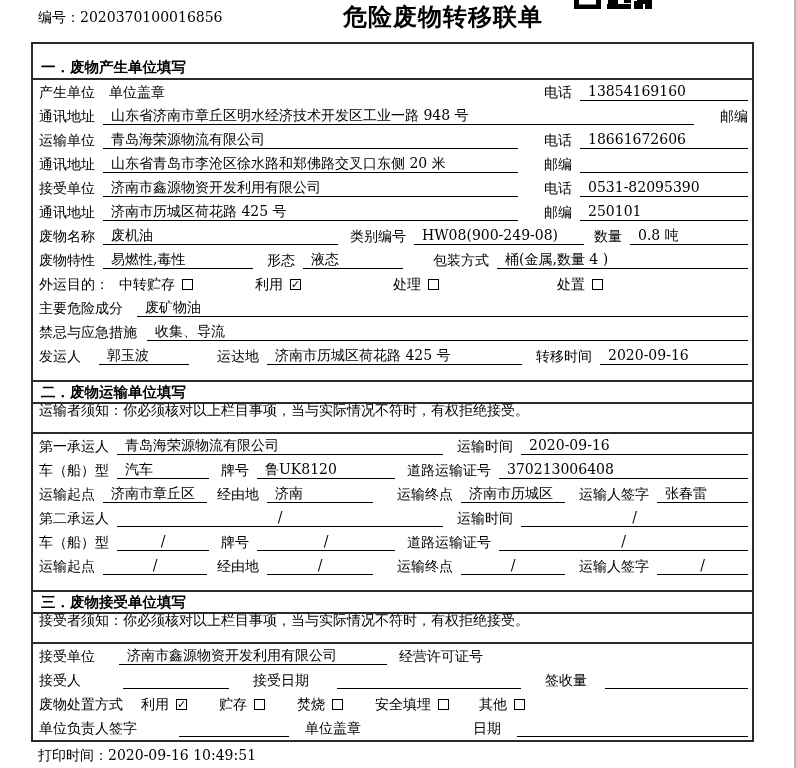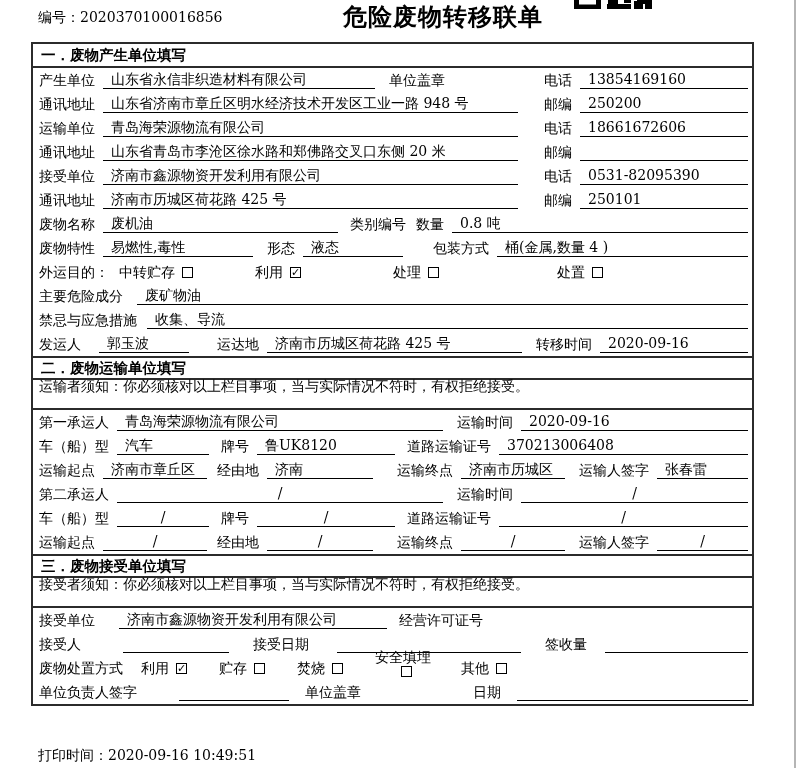--- a/index.html
+++ b/index.html
@@ -26,20 +26,21 @@
   #page-edge{position:absolute;right:0;top:0;width:2px;height:768px;background:var(--edge);}
   #form-box{
     position:absolute;left:31px;top:42px;width:723px;
     border:2px solid var(--border);background:var(--bg);
   }
   .sec-title{
     height:24px;display:flex;align-items:center;padding-left:8px;
     font-family:"DejaVu Sans","Liberation Sans",sans-serif;
     font-weight:bold;font-size:14.5px;
     border-bottom:2px solid var(--border);
+    margin-top:12px;
   }
   .sec-title:not(.first){border-top:2px solid var(--border);}
   .frow{
     display:flex;align-items:flex-end;
     height:24px;padding:0 4px 3px 6px;
     white-space:nowrap;
   }
   .frow.notice{height:30px;align-items:center;border-bottom:2px solid var(--border);padding-bottom:16px;}
   .lbl{line-height:17px;}
   .val{
@@ -74,30 +75,28 @@
   <rect x="50" y="0" width="7" height="3" fill="#000"></rect>
   <rect x="60" y="1" width="9" height="8" fill="#000"></rect>
   <rect x="63" y="0" width="15" height="4" fill="#000"></rect>
   <rect x="71" y="4" width="7" height="5" fill="#000"></rect>
 </svg>
 
 <div id="form-box">
     <div class="sec-title first">一．废物产生单位填写</div>
     <div class="frow">
       <span class="lbl">产生单位</span>
-      <span class="val" style="width: 272px;">山东省永信非织造材料有限公司</span>
       <span class="lbl" style="margin-left: 14px;">单位盖章</span>
       <span class="lbl" style="margin-left: auto;">电话</span>
       <span class="val" style="width: 168px;">13854169160</span>
     </div>
     <div class="frow">
       <span class="lbl">通讯地址</span>
       <span class="val" style="flex: 1 1 0%; margin-right: 26px;">山东省济南市章丘区明水经济技术开发区工业一路 948 号</span>
       <span class="lbl">邮编</span>
-      <span class="val" style="width: 168px;">250200</span>
     </div>
     <div class="frow">
       <span class="lbl">运输单位</span>
       <span class="val" style="flex: 1 1 0%; margin-right: 26px;">青岛海荣源物流有限公司</span>
       <span class="lbl">电话</span>
       <span class="val" style="width: 168px;">18661672606</span>
     </div>
     <div class="frow">
       <span class="lbl">通讯地址</span>
       <span class="val" style="flex: 1 1 0%; margin-right: 26px;">山东省青岛市李沧区徐水路和郑佛路交叉口东侧 20 米</span>
@@ -113,20 +112,21 @@
     <div class="frow">
       <span class="lbl">通讯地址</span>
       <span class="val" style="flex: 1 1 0%; margin-right: 26px;">济南市历城区荷花路 425 号</span>
       <span class="lbl">邮编</span>
       <span class="val" style="width: 168px;">250101</span>
     </div>
     <div class="frow">
       <span class="lbl">废物名称</span>
       <span class="val" style="width: 235px;">废机油</span>
       <span class="lbl" style="margin-left: 12px;">类别编号</span>
+      <span class="val" style="width: 170px;">HW08(900-249-08)</span>
       <span class="lbl" style="margin-left: 10px;">数量</span>
       <span class="val" style="flex: 1 1 0%;">0.8 吨</span>
     </div>
     <div class="frow">
       <span class="lbl">废物特性</span>
       <span class="val" style="width: 150px;">易燃性,毒性</span>
       <span class="lbl" style="margin-left: 14px;">形态</span>
       <span class="val" style="width: 100px;">液态</span>
       <span class="lbl" style="margin-left: 30px;">包装方式</span>
       <span class="val" style="flex: 1 1 0%;">桶(金属,数量 4 )</span>
@@ -242,21 +242,21 @@
         <span class="cbox">✓</span>
       </span>
       <span class="chk" style="margin-left: 32px;">
         <span class="lbl">贮存</span>
         <span class="cbox"></span>
       </span>
       <span class="chk" style="margin-left: 32px;">
         <span class="lbl">焚烧</span>
         <span class="cbox"></span>
       </span>
-      <span class="chk" style="margin-left: 32px; flex-direction: column;">
+      <span class="chk" style="margin-left: 32px;">
         <span class="lbl">安全填埋</span>
         <span class="cbox"></span>
       </span>
       <span class="chk" style="margin-left: 30px;">
         <span class="lbl">其他</span>
         <span class="cbox"></span>
       </span>
     </div>
     <div class="frow">
       <span class="lbl">单位负责人签字</span>

